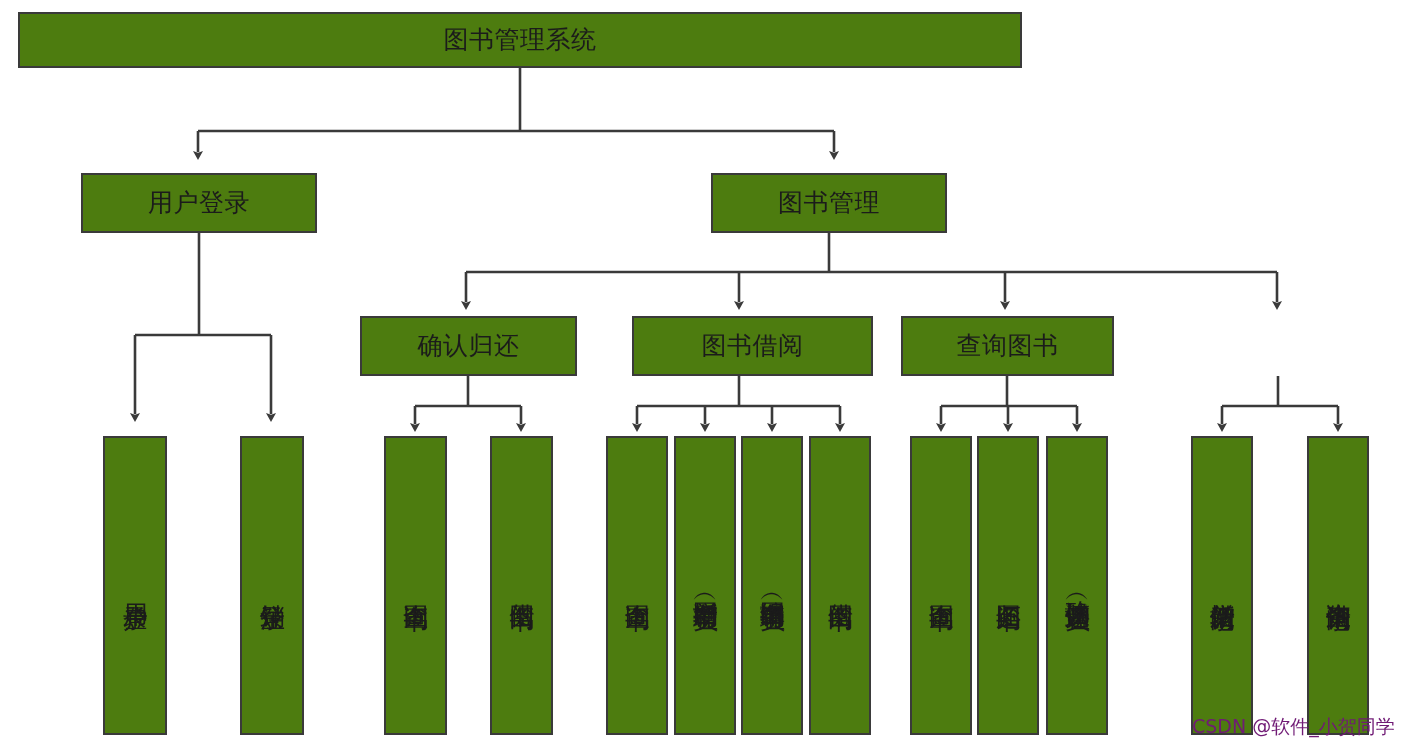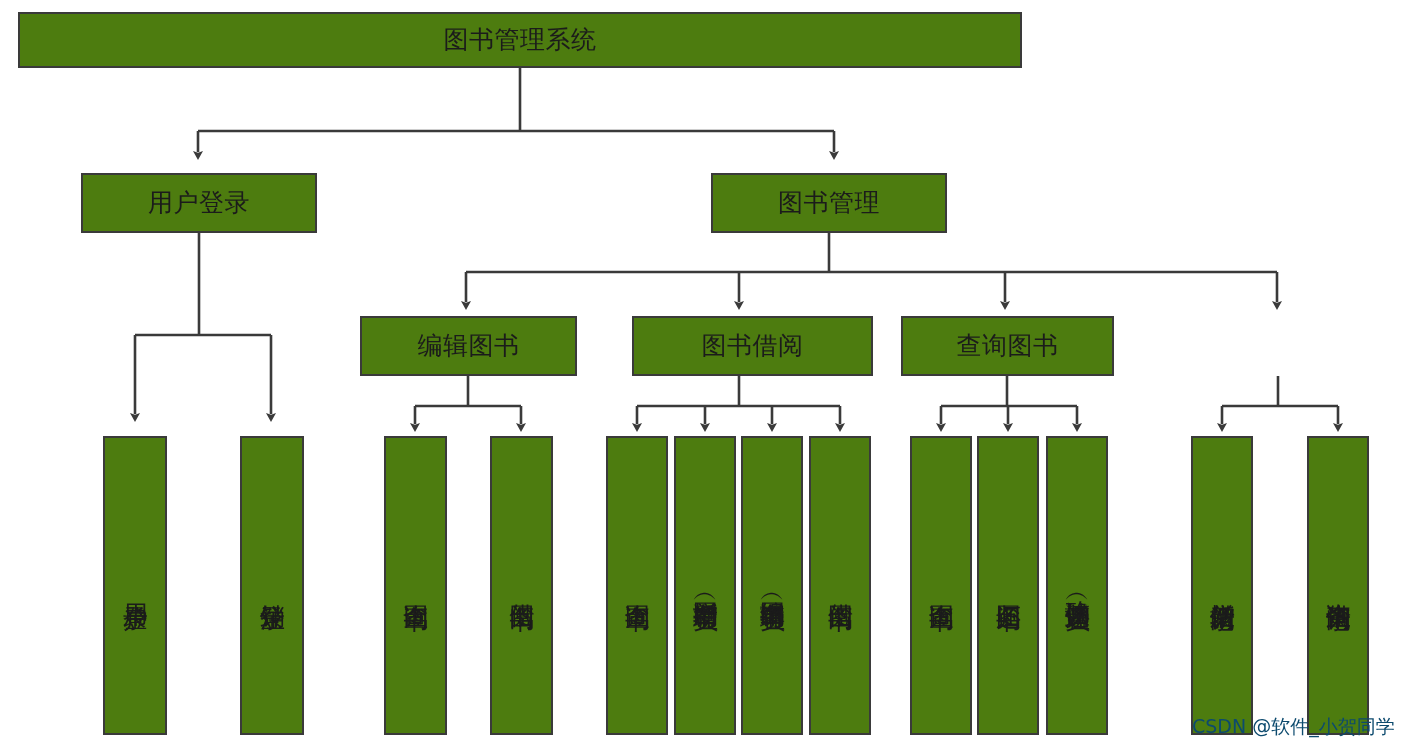--- a/index.html
+++ b/index.html
@@ -53,21 +53,21 @@
     padding: 4px 0;
   }
   .node-v > span {
     display: block;
   }
   #watermark {
     position: absolute;
     left: 1192px;
     top: 714px;
     font-size: 19px;
-    color: #0c4a6e;
+    color: #701a75;
     white-space: nowrap;
     z-index: 3;
     font-family: "DejaVu Sans", "Liberation Sans", sans-serif;
   }
 </style>
 </head>
 <body>
 
 <div id="diagram-root">
 
@@ -119,21 +119,21 @@
       <path d="M1222,406 L1222,424" marker-end="url(#arrow)"></path>
       <path d="M1338,406 L1338,424" marker-end="url(#arrow)"></path>
     </g>
   </svg>
 
   <div class="node node-h" style="left:18px; top:12px; width:1004px; height:56px;">图书管理系统</div>
 
   <div class="node node-h" style="left:81px; top:173px; width:236px; height:60px;">用户登录</div>
   <div class="node node-h" style="left:711px; top:173px; width:236px; height:60px;">图书管理</div>
 
-  <div class="node node-h" style="left:360px; top:316px; width:217px; height:60px;">编辑图书</div>
+  <div class="node node-h" style="left:360px; top:316px; width:217px; height:60px;">确认归还</div>
   <div class="node node-h" style="left:632px; top:316px; width:241px; height:60px;">图书借阅</div>
   <div class="node node-h" style="left:901px; top:316px; width:213px; height:60px;">查询图书</div>
 
   <div class="node node-v" style="left:103px; top:436px; width:64px; height:299px;">
     <span>用户登录</span>
   </div>
   <div class="node node-v" style="left:240px; top:436px; width:64px; height:299px;">
     <span>注销登录</span>
   </div>
 

